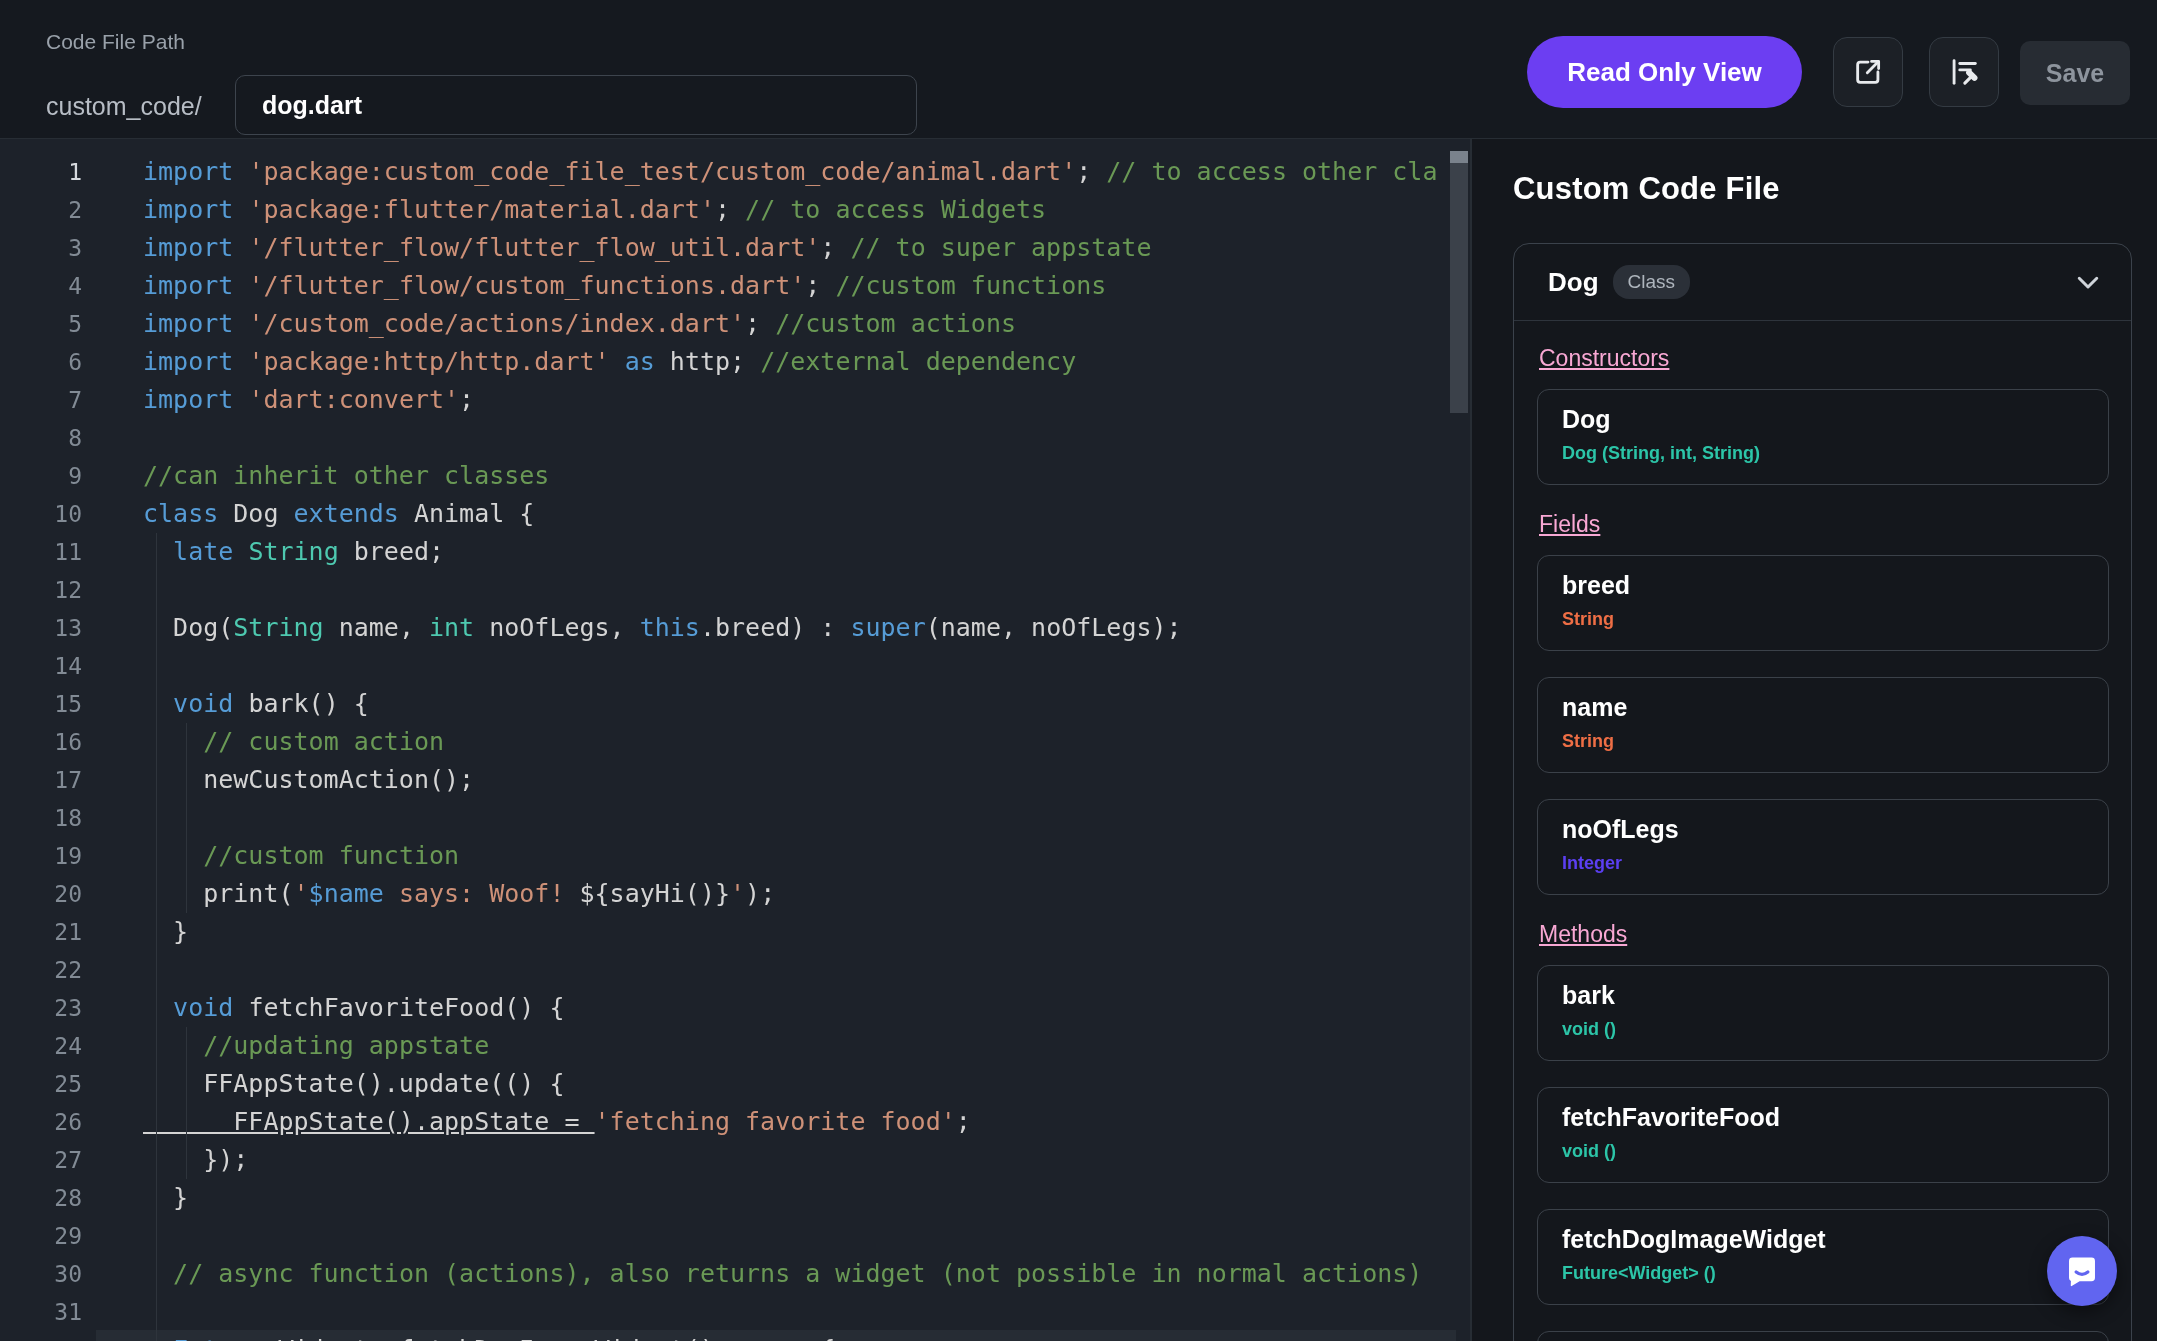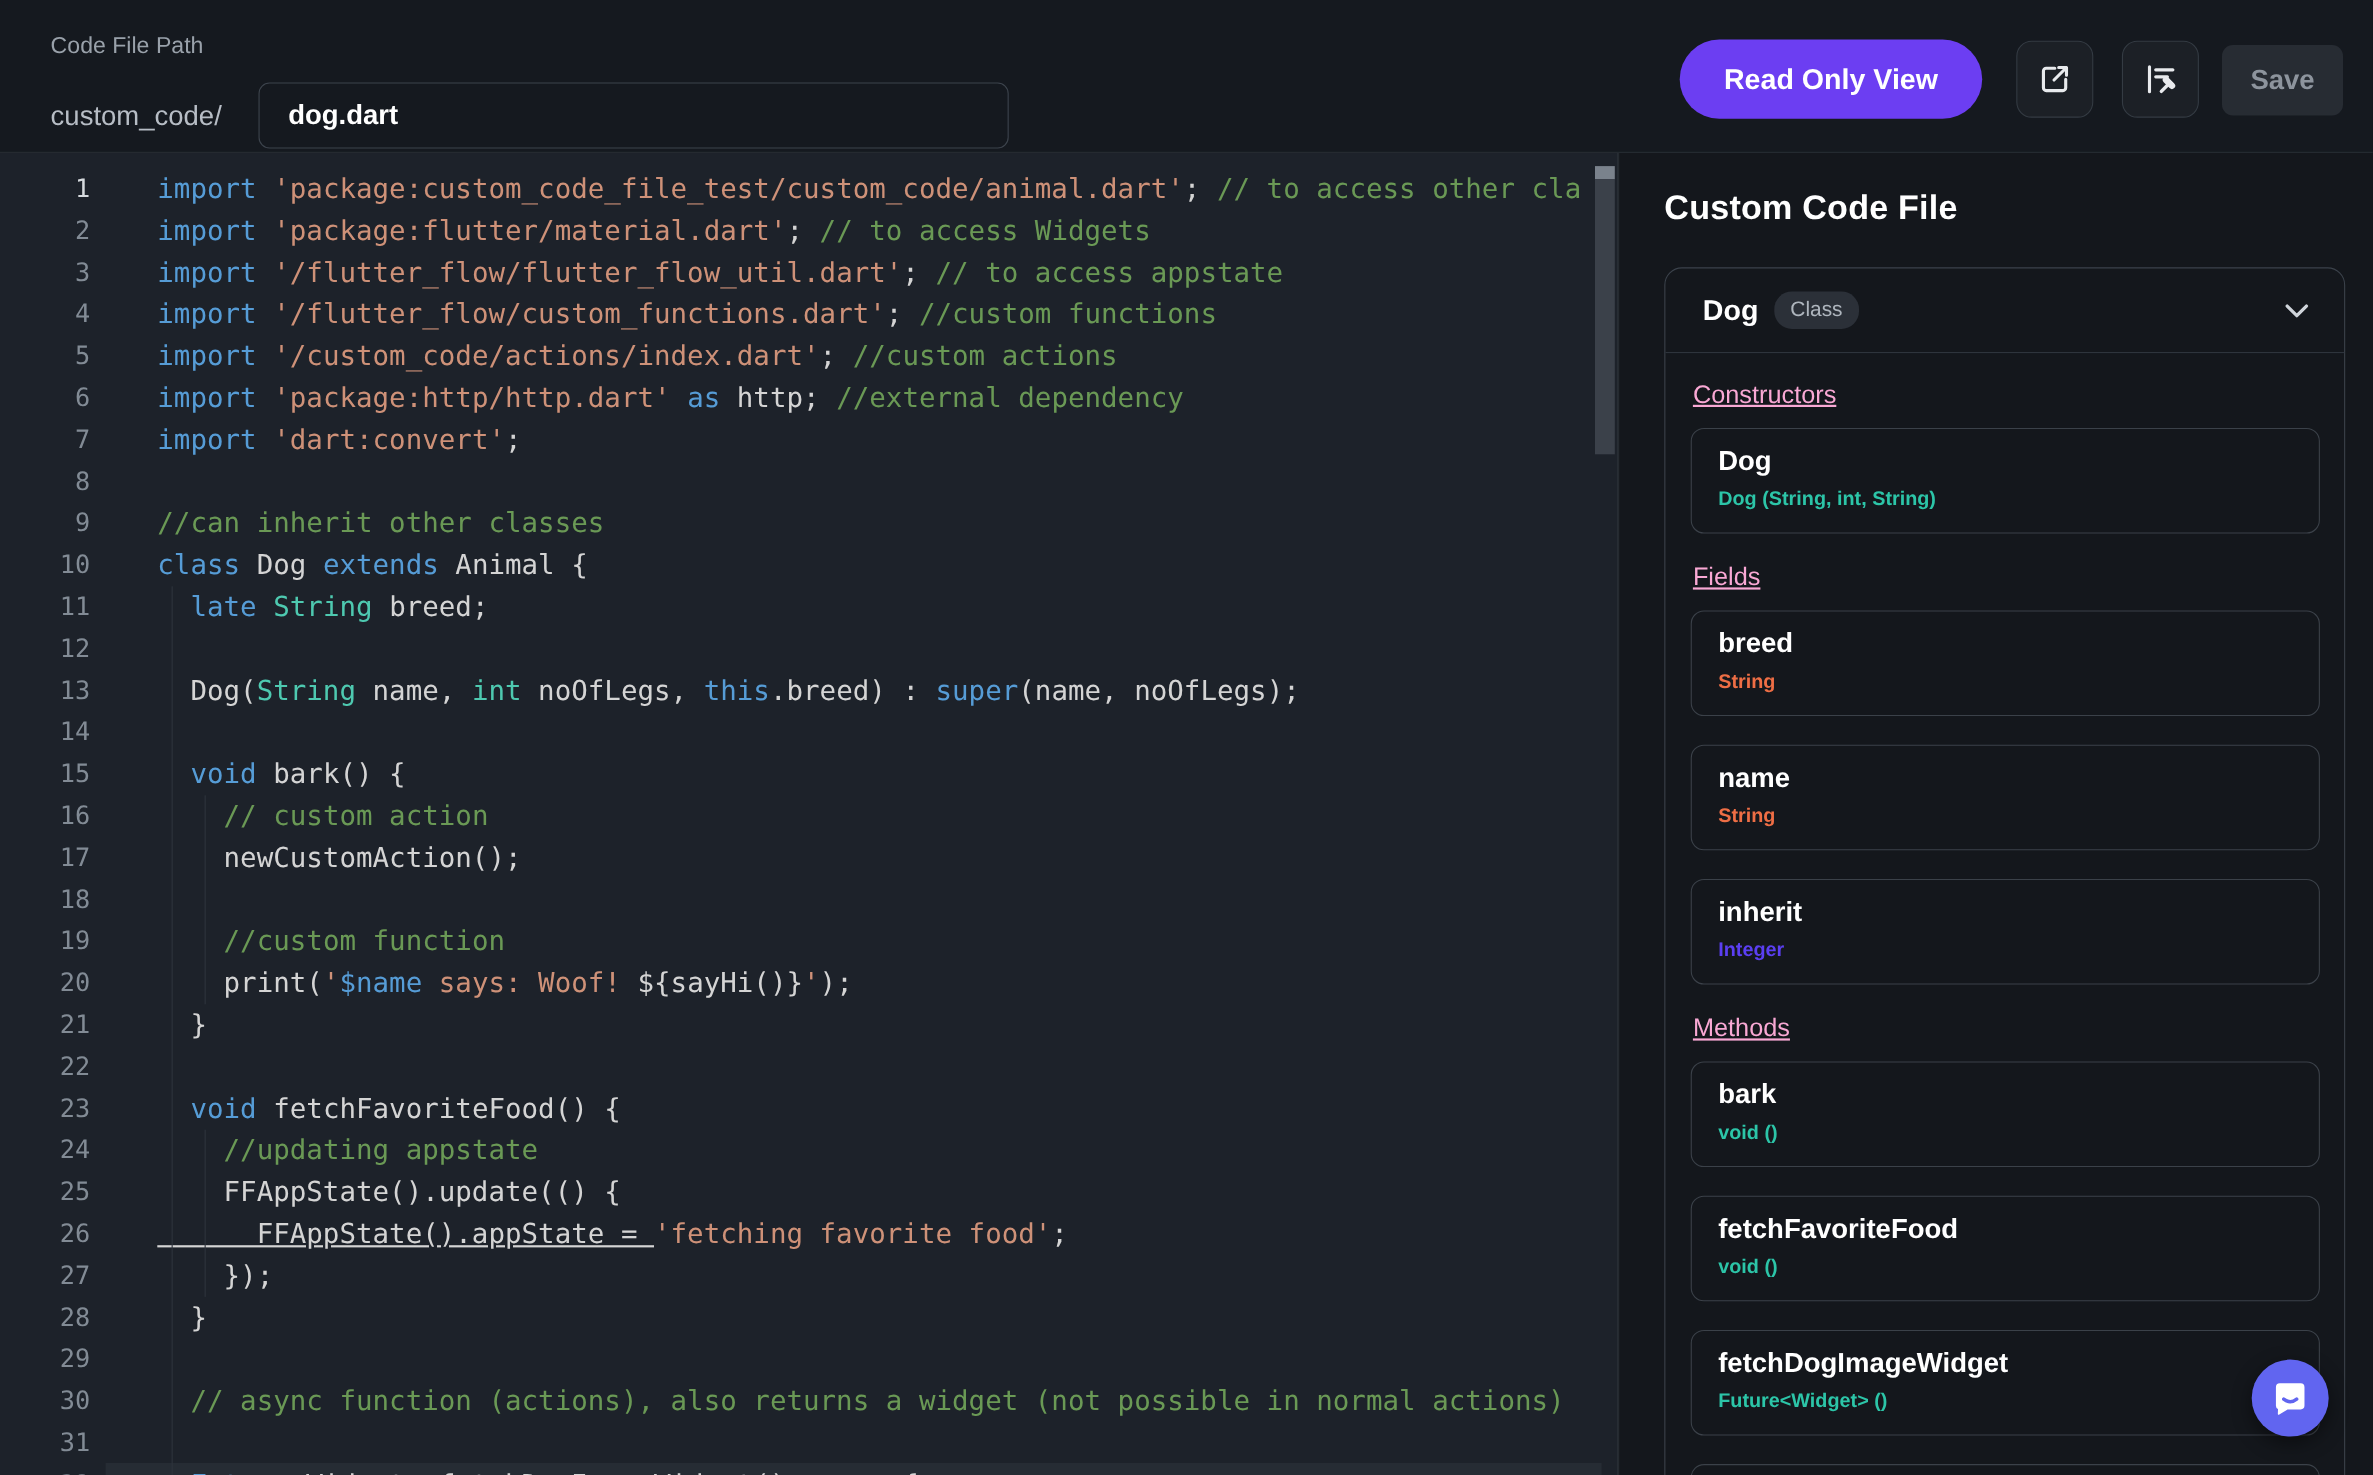--- a/index.html
+++ b/index.html
@@ -135,21 +135,21 @@
       <div class="num">27</div>
       <div class="num">28</div>
       <div class="num">29</div>
       <div class="num">30</div>
       <div class="num">31</div>
       <div class="num">32</div>
     </div>
   <div id="code-lines">
       <div class="cl"><span style="color: rgb(86, 156, 214);">import</span><span style="color: rgb(212, 212, 212);"> </span><span style="color: rgb(206, 145, 120);">'package:custom_code_file_test/custom_code/animal.dart'</span><span style="color: rgb(212, 212, 212);">; </span><span style="color: rgb(106, 153, 85);">// to access other cla</span></div>
       <div class="cl"><span style="color: rgb(86, 156, 214);">import</span><span style="color: rgb(212, 212, 212);"> </span><span style="color: rgb(206, 145, 120);">'package:flutter/material.dart'</span><span style="color: rgb(212, 212, 212);">; </span><span style="color: rgb(106, 153, 85);">// to access Widgets</span></div>
-      <div class="cl"><span style="color: rgb(86, 156, 214);">import</span><span style="color: rgb(212, 212, 212);"> </span><span style="color: rgb(206, 145, 120);">'/flutter_flow/flutter_flow_util.dart'</span><span style="color: rgb(212, 212, 212);">; </span><span style="color: rgb(106, 153, 85);">// to access appstate</span></div>
+      <div class="cl"><span style="color: rgb(86, 156, 214);">import</span><span style="color: rgb(212, 212, 212);"> </span><span style="color: rgb(206, 145, 120);">'/flutter_flow/flutter_flow_util.dart'</span><span style="color: rgb(212, 212, 212);">; </span><span style="color: rgb(106, 153, 85);">// to super appstate</span></div>
       <div class="cl"><span style="color: rgb(86, 156, 214);">import</span><span style="color: rgb(212, 212, 212);"> </span><span style="color: rgb(206, 145, 120);">'/flutter_flow/custom_functions.dart'</span><span style="color: rgb(212, 212, 212);">; </span><span style="color: rgb(106, 153, 85); margin-top: 13px;">//custom functions</span></div>
       <div class="cl"><span style="color: rgb(86, 156, 214);">import</span><span style="color: rgb(212, 212, 212);"> </span><span style="color: rgb(206, 145, 120);">'/custom_code/actions/index.dart'</span><span style="color: rgb(212, 212, 212);">; </span><span style="color: rgb(106, 153, 85);">//custom actions</span></div>
       <div class="cl"><span style="color: rgb(86, 156, 214);">import</span><span style="color: rgb(212, 212, 212);"> </span><span style="color: rgb(206, 145, 120);">'package:http/http.dart'</span><span style="color: rgb(212, 212, 212);"> </span><span style="color: rgb(86, 156, 214);">as</span><span style="color: rgb(212, 212, 212);"> http; </span><span style="color: rgb(106, 153, 85);">//external dependency</span></div>
       <div class="cl"><span style="color: rgb(86, 156, 214);">import</span><span style="color: rgb(212, 212, 212);"> </span><span style="color: rgb(206, 145, 120);">'dart:convert'</span><span style="color: rgb(212, 212, 212);">;</span></div>
       <div class="cl"></div>
       <div class="cl"><span style="color: rgb(106, 153, 85);">//can inherit other classes</span></div>
       <div class="cl"><span style="color: rgb(86, 156, 214);">class</span><span style="color: rgb(212, 212, 212);"> Dog </span><span style="color: rgb(86, 156, 214);">extends</span><span style="color: rgb(212, 212, 212);"> Animal {</span></div>
       <div class="cl"><span style="color: rgb(212, 212, 212);">  </span><span style="color: rgb(86, 156, 214);">late</span><span style="color: rgb(212, 212, 212);"> </span><span style="color: rgb(78, 201, 176);">String</span><span style="color: rgb(212, 212, 212);"> breed;</span></div>
       <div class="cl"></div>
       <div class="cl"><span style="color: rgb(212, 212, 212);">  Dog(</span><span style="color: rgb(78, 201, 176);">String</span><span style="color: rgb(212, 212, 212);"> name, </span><span style="color: rgb(78, 201, 176);">int</span><span style="color: rgb(212, 212, 212);"> noOfLegs, </span><span style="color: rgb(86, 156, 214);">this</span><span style="color: rgb(212, 212, 212);">.breed) : </span><span style="color: rgb(86, 156, 214);">super</span><span style="color: rgb(212, 212, 212);">(name, noOfLegs);</span></div>
@@ -201,21 +201,21 @@
         <div class="section-label">Fields</div>
         <div class="card">
           <div class="c-name">breed</div>
           <div class="c-type" style="color: rgb(238, 110, 69);">String</div>
         </div>
         <div class="card">
           <div class="c-name">name</div>
           <div class="c-type" style="color: rgb(238, 110, 69);">String</div>
         </div>
         <div class="card">
-          <div class="c-name">inherit</div>
+          <div class="c-name">noOfLegs</div>
           <div class="c-type" style="color: rgb(91, 63, 242);">Integer</div>
         </div>
         <div class="section-label">Methods</div>
         <div class="card">
           <div class="c-name">bark</div>
           <div class="c-type" style="color: rgb(44, 197, 168);">void ()</div>
         </div>
         <div class="card">
           <div class="c-name">fetchFavoriteFood</div>
           <div class="c-type" style="color: rgb(44, 197, 168);">void ()</div>

